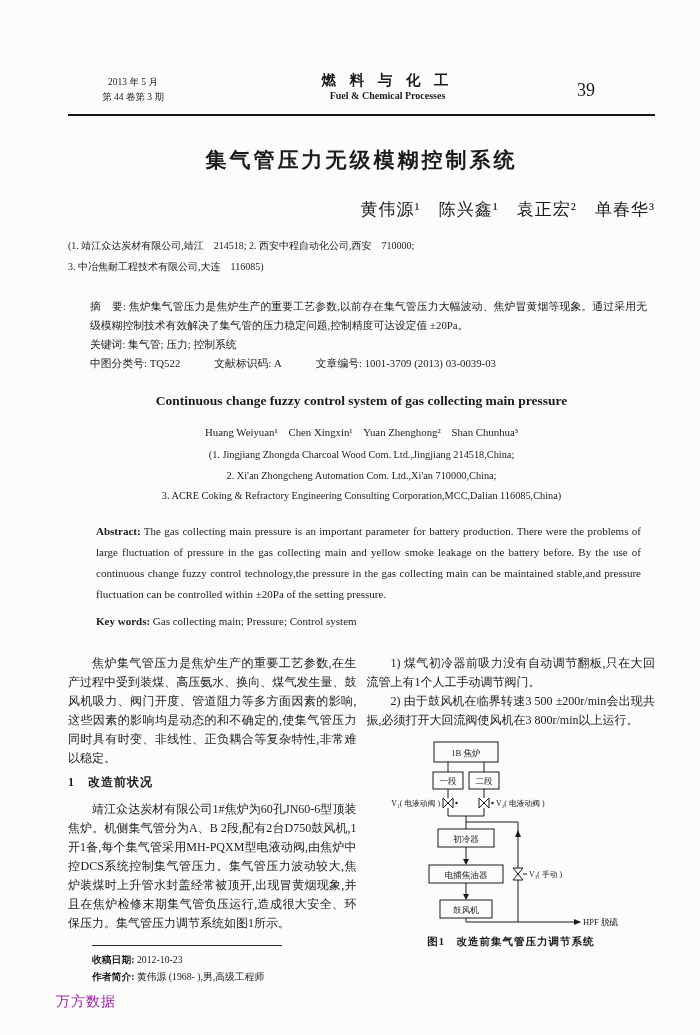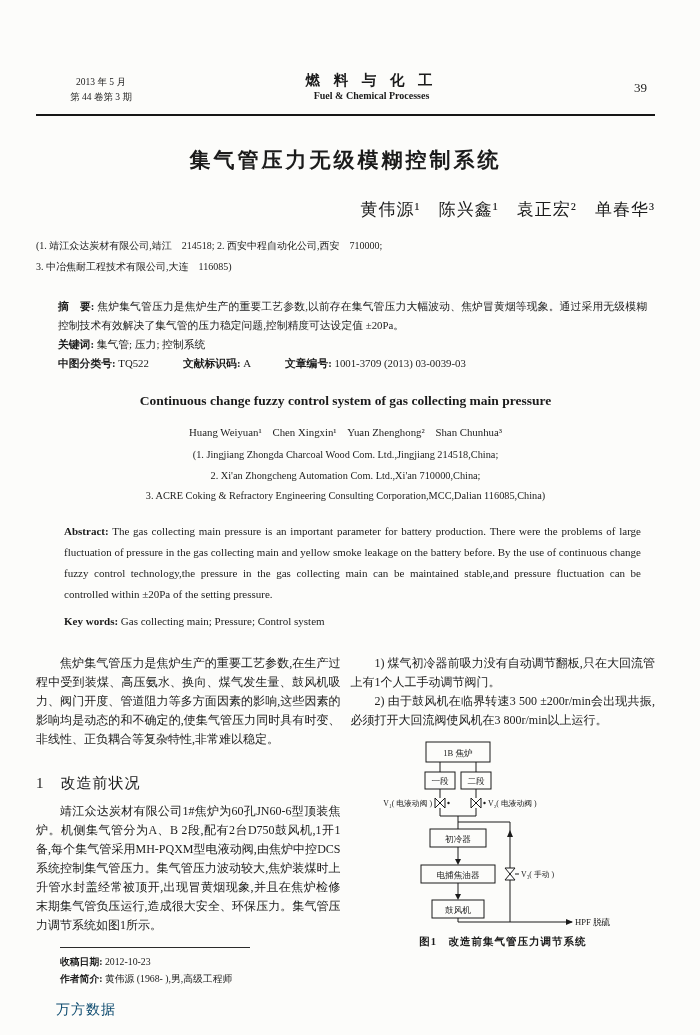--- a/index.html
+++ b/index.html
@@ -1,62 +1,62 @@
 <!DOCTYPE html>
 <html><head>
 <meta charset="utf-8">
 <style>
   html,body{margin:0;padding:0;}
   body{background:#e8e8e6;font-family:"Liberation Serif","DejaVu Serif",serif;color:#1b1b1b;}
   .page{position:relative;width:700px;height:1035px;margin:0 auto;background:#fcfcfa;overflow:hidden;
         box-shadow:0 0 6px rgba(0,0,0,.25);}
-  .content{padding:72px 45px 0 36px;}
+  .content{padding:72px 45px 0 68px;}
 
   
   .hdr{display:flex;align-items:flex-start;border-bottom:2.5px solid #161616;padding-bottom:9px;}
   .hdr-left{width:130px;text-align:center;font-size:9.5px;line-height:15px;padding-top:3px;}
   .hdr-center{flex:1;text-align:center;}
   .hdr-journal{font-size:14.5px;font-weight:bold;letter-spacing:5px;line-height:17px;}
   .hdr-journal-en{font-size:10px;font-weight:bold;line-height:13px;}
-  .hdr-page{width:70px;text-align:right;font-size:13px;padding-top:8px;padding-right:8px;}
+  .hdr-page{width:70px;font-size:18px;padding-top:8px;padding-right:8px;}
 
   
   .title-cn{margin-top:30px;text-align:center;font-size:21px;font-weight:bold;letter-spacing:3px;}
   .authors-cn{margin-top:24px;text-align:right;font-size:17px;letter-spacing:1px;}
   .affil-cn{margin-top:14px;text-align:left;font-size:10px;line-height:21px;}
 
   
   .meta{margin:20px 8px 0 22px;font-size:10.8px;line-height:19px;text-align:justify;}
   .meta p{margin:0;}
-  .meta b{font-weight:bold;}
+  .meta b{font-weight:normal;}
   .class-line span.gap{display:inline-block;width:34px;}
 
   
   .title-en{margin-top:20px;text-align:center;font-size:13.5px;font-weight:bold;}
   .authors-en{margin-top:17px;text-align:center;font-size:10.8px;}
   .affil-en{margin-top:5px;text-align:center;font-size:10.3px;line-height:20.5px;}
   .abs-en{margin:14px 8px 0 22px;font-size:11px;line-height:21px;text-align:justify;}
   .abs-en p{margin:6px;}
 
   
   .columns{display:flex;gap:10px;margin-top:22px;}
   .col{flex:1;min-width:0;}
   .col p{margin:0;font-size:12px;line-height:19px;text-align:justify;text-indent:2em;}
-  .sec-head{font-size:15px;font-weight:normal;margin:25px 0 9px 0;letter-spacing:1px;}
+  .sec-head{font-size:12px;font-weight:bold;margin:6px 0 9px 0;letter-spacing:1px;}
 
   .footnote{margin-top:12px;border-top:1px solid #2a2a2a;width:190px;padding-top:5px;margin-left:24px;}
   .footnote div{font-size:9.8px;line-height:17.5px;}
   .footnote b{font-weight:bold;}
 
   
   .figure{margin-top:4px;text-align:center;}
   .figure svg{display:block;margin:0 auto;}
   .fig-caption{font-size:10.5px;font-weight:bold;margin-top:3px;letter-spacing:1px;}
 
-  .watermark{position:absolute;left:56px;bottom:16px;font-size:14px;color:#0c4a6e;
+  .watermark{position:absolute;left:56px;bottom:24px;font-size:14px;color:#a21caf;
              font-family:"Liberation Sans","DejaVu Sans",sans-serif;letter-spacing:1px;}
 
   svg .box{fill:none;stroke:#1b1b1b;stroke-width:1;}
   svg .pipe{stroke:#1b1b1b;stroke-width:1;fill:none;}
   svg .arrow{fill:#1b1b1b;stroke:none;}
   svg .valve{fill:#fff;stroke:#1b1b1b;stroke-width:1;}
   svg text{font-family:"Liberation Serif","DejaVu Serif",serif;fill:#1b1b1b;}
   svg .node-label{font-size:8.6px;}
   svg .valve-label{font-size:7.8px;}
 </style>

